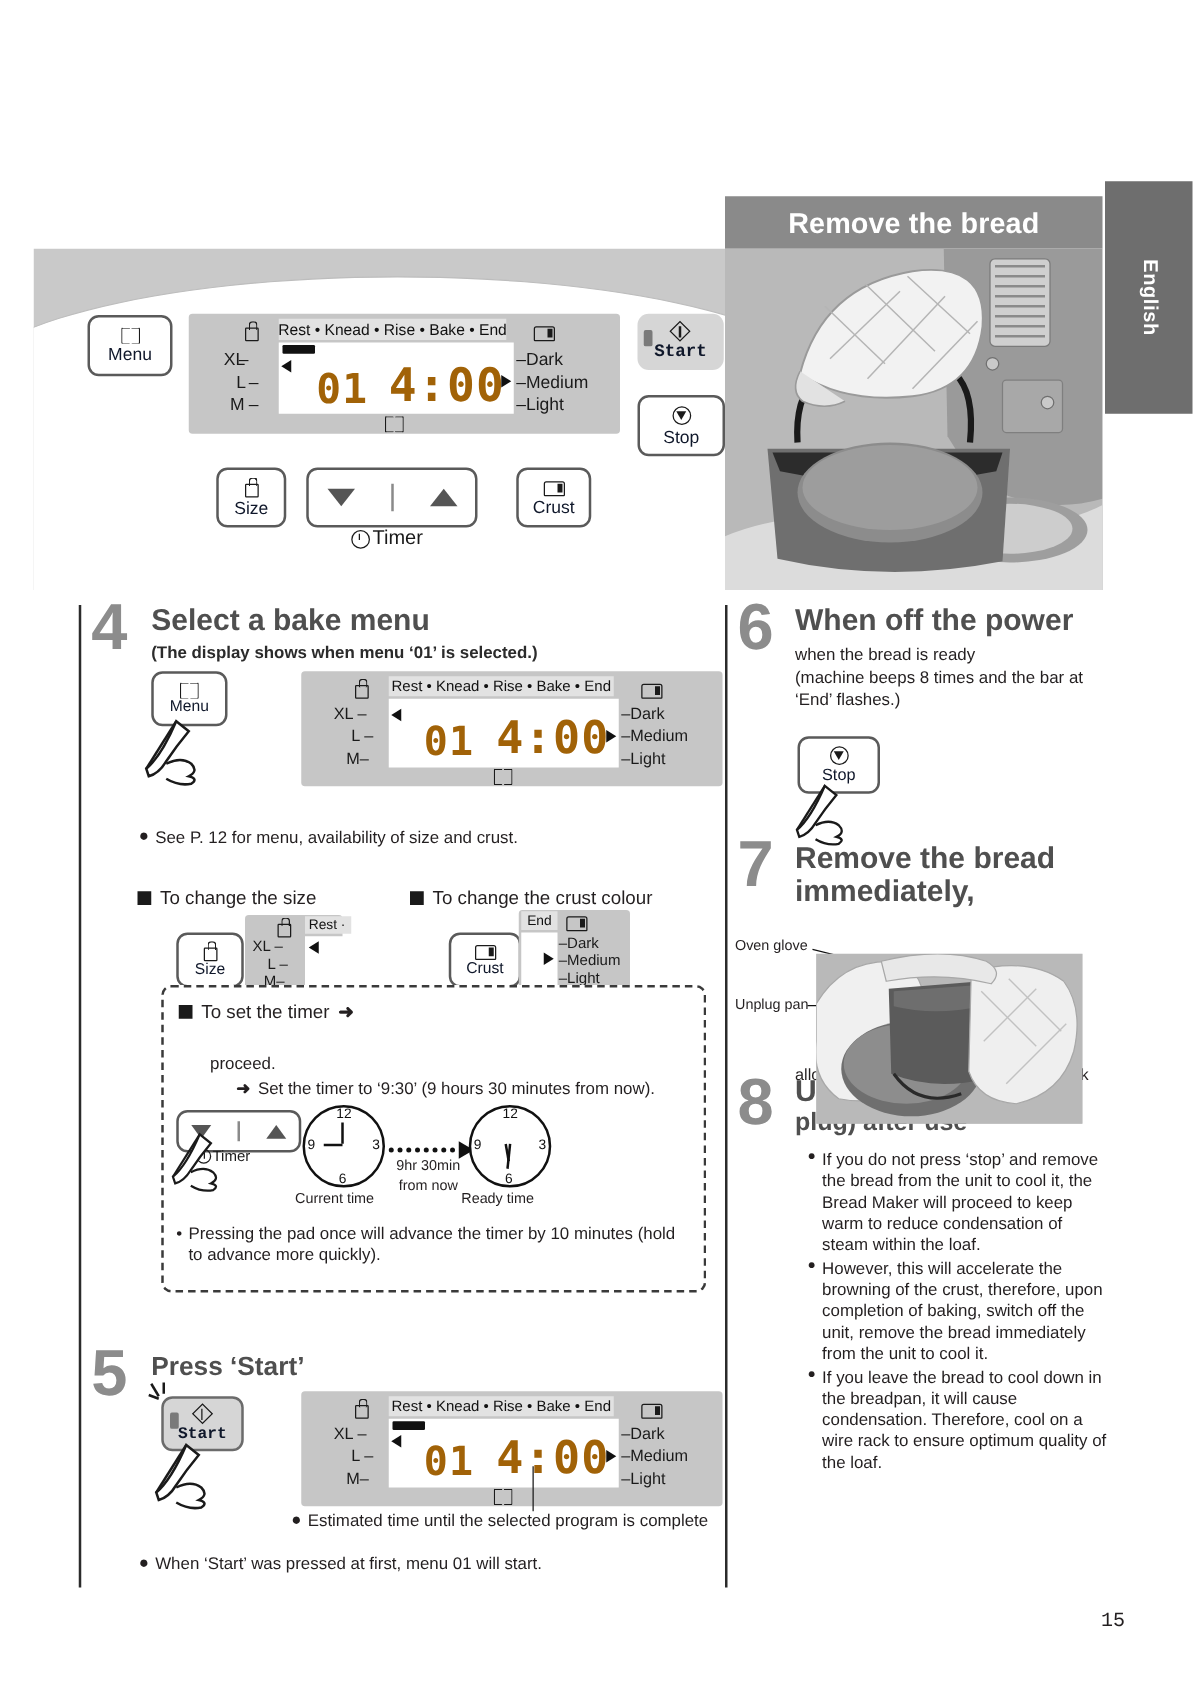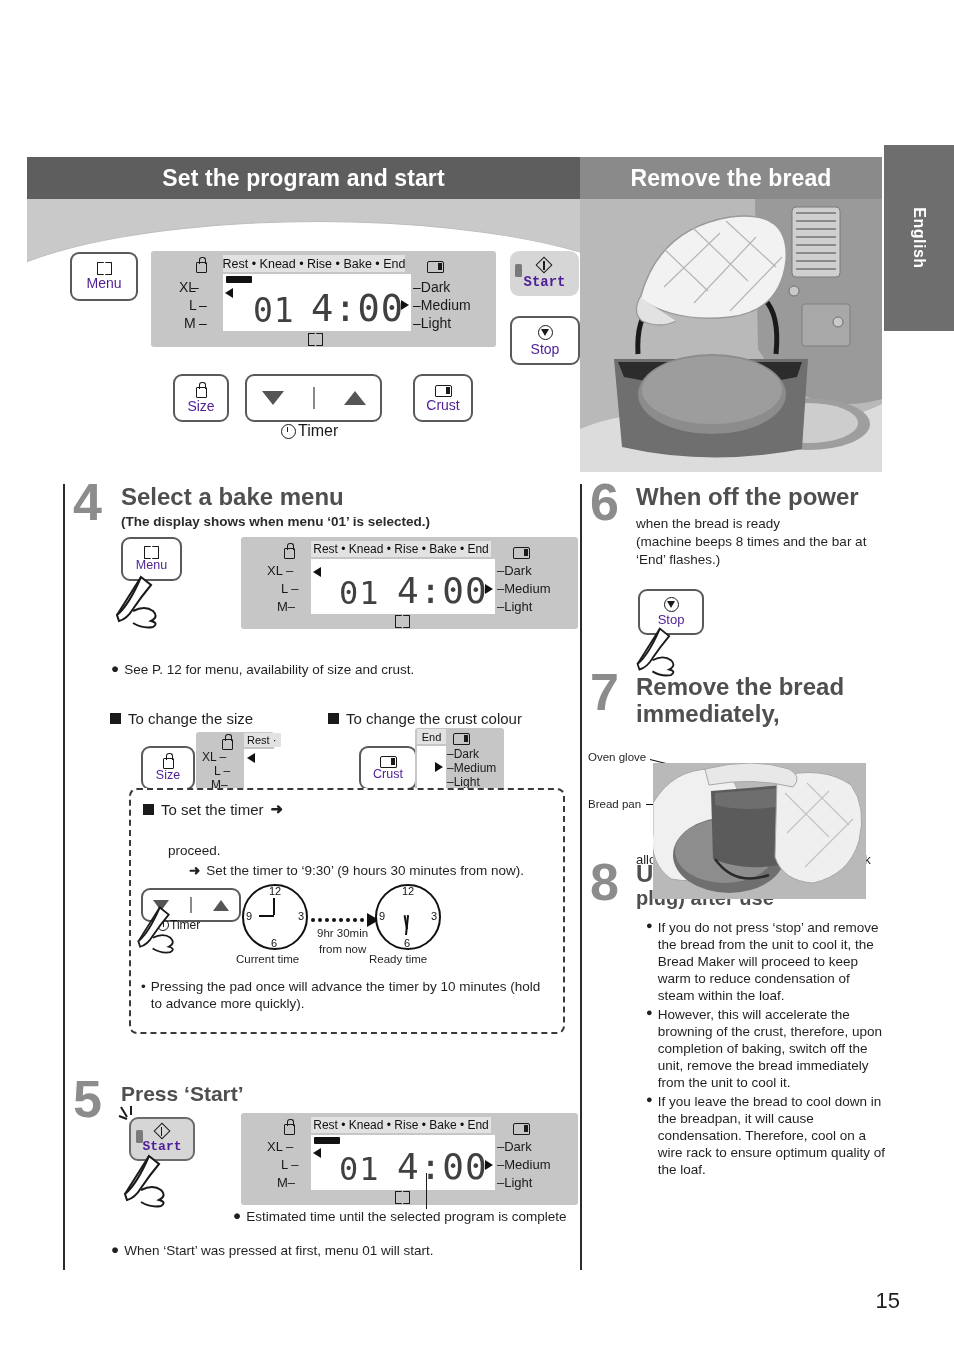--- a/index.html
+++ b/index.html
@@ -34,37 +34,37 @@
     border-radius:50% 50% 46% 46% / 26% 26% 40% 40%;
     border:1.5px solid #bdbdbd;
   }
 
   #hero-right{position:absolute;left:580px;top:199px;width:302px;height:273px;background:#b9b9b9;overflow:hidden;}
 
   
   .lcdwrap{position:relative;background:#c6c6c6;border-radius:3px;}
   .lcd{position:absolute;background:#ffffff;}
   .seg{
-    font-family:"DejaVu Sans Mono", monospace;font-weight:normal;color:#404040;
+    font-family:"DejaVu Sans Mono", monospace;font-weight:bold;color:#a16207;
     letter-spacing:1px;line-height:1;
   }
   .phase{
     position:absolute;background:#e2e2e2;color:#111;font-weight:normal;
     display:flex;align-items:center;justify-content:center;white-space:nowrap;
   }
   .sidelbl{position:absolute;white-space:nowrap;color:#1a1a1a;}
   .tri-l{width:0;height:0;border-top:5px solid transparent;border-bottom:5px solid transparent;border-right:8px solid #111;position:absolute;}
   .tri-r{width:0;height:0;border-top:5px solid transparent;border-bottom:5px solid transparent;border-left:8px solid #111;position:absolute;}
   .bar-mark{position:absolute;background:#111;height:7px;border-radius:1px;}
 
   
   .pad{
     position:absolute;border:2px solid #5a5a5a;border-radius:9px;background:#fff;
     display:flex;flex-direction:column;align-items:center;justify-content:center;
-    font-size:13px;color:#4c1d95;
+    font-size:13px;color:#0f172a;
   }
   .pad.filled{background:#d6d6d6;border-color:#5a5a5a;font-family:Liberation Mono, monospace;}
   .pad .lab{font-size:13px;line-height:1.05;}
 
   
   .ic-book{width:15px;height:11px;position:relative;}
   .ic-book:before,.ic-book:after{
     content:"";position:absolute;top:0;width:6px;height:11px;border:1.6px solid #1a1a1a;border-radius:1px;
   }
   .ic-book:before{left:0;border-right:none;}
@@ -129,32 +129,29 @@
   .hand{position:absolute;background:#111;transform-origin:bottom center;}
 
   .dotline{position:absolute;display:flex;align-items:center;gap:3px;}
   .dotline i{width:4px;height:4px;background:#111;border-radius:50%;display:block;}
   .dotline .head{width:0;height:0;border-top:7px solid transparent;border-bottom:7px solid transparent;border-left:12px solid #111;border-radius:0;background:none;}
 
   
   #photo7{position:absolute;left:653px;top:763px;width:213px;height:136px;background:#b9b9b9;overflow:hidden;}
   .leadline{position:absolute;background:#111;height:1px;}
 
-  #pageno{position:absolute;right:54px;top:1288px;font-size:22px;color:#231f20;}
+  #pageno{position:absolute;right:54px;top:1288px;font-size:16px;color:#231f20;font-family:Liberation Mono, monospace;}
 
   .smalllbl{position:absolute;font-size:11.5px;color:#231f20;white-space:nowrap;}
 </style>
 </head>
 <body>
 
 <div class="page">
 
-  <div class="banner" id="banner-left">
-    <span>Set the program and start</span>
-  </div>
   <div class="banner" id="banner-right">
     <span>Remove the bread</span>
   </div>
 
   <div id="english-tab">
     <div class="vtext">English</div>
   </div>
 
   <div id="hero-left">
     <div id="panel-shape"></div>
@@ -501,21 +498,21 @@
         <path d="M22 40 Q34 34 42 40 Q48 46 40 50 Q48 52 42 56 Q32 58 22 52" fill="#fff" stroke="#1a1a1a" stroke-width="2"></path>
       </svg>
     </div>
 
     <div style="position:relative;height:190px;">
       <div class="stepnum" style="left:2px;top:-2px;font-size:52px;">7</div>
       <div class="steptitle" style="position:absolute;left:48px;top:1px;font-size:24px;">Remove the bread</div>
       <div class="steptitle" style="position:absolute;left:48px;top:28px;font-size:24px;">immediately,</div>
 
       <div class="smalllbl" style="left:0px;top:78px;">Oven glove</div>
-      <div class="smalllbl" style="left:0px;top:125px;">Bread pan</div>
+      <div class="smalllbl" style="left:0px;top:125px;">Unplug pan</div>
       <div class="leadline" style="left:62px;top:86px;width:55px;transform:rotate(14deg);transform-origin:left center;"></div>
       <div class="leadline" style="left:58px;top:131px;width:110px;"></div>
 
       <div class="smalllbl" style="left:48px;top:179px;font-size:13px;">allow to cool, for example, on a wire rack</div>
     </div>
 
     <div style="position:relative;">
       <div class="stepnum" style="left:2px;top:-2px;font-size:52px;">8</div>
       <div class="steptitle" style="position:absolute;left:48px;top:-2px;font-size:24px;">Unplug (holding the</div>
       <div class="steptitle" style="position:absolute;left:48px;top:25px;font-size:20px;">plug) after use</div>

